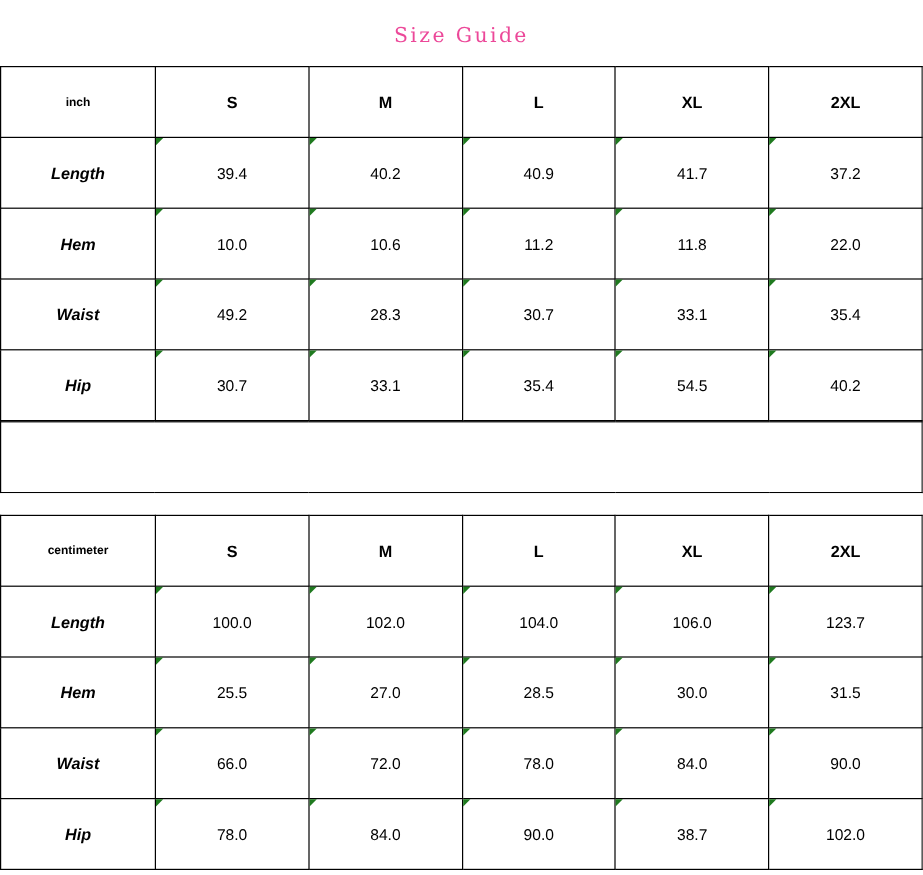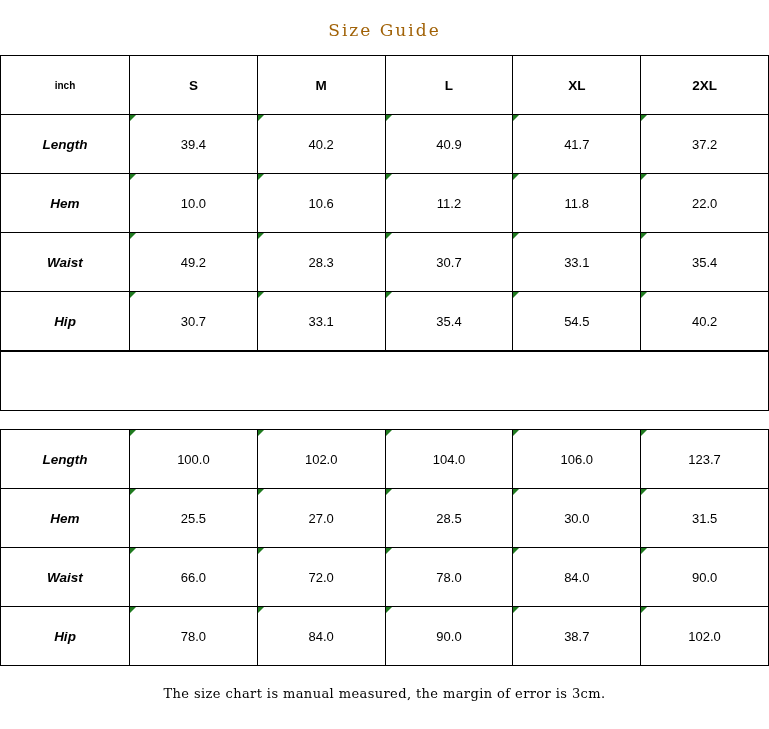--- a/index.html
+++ b/index.html
@@ -20,21 +20,21 @@
     height: 729px;
     box-sizing: border-box;
   }
   .title {
     font-family: "DejaVu Serif", serif;
     font-size: 17px;
     letter-spacing: 2px;
     text-align: center;
     padding-top: 20px;
     padding-bottom: 15px;
-    color: #a16207;
+    color: #ec4899;
   }
   table.size-table {
     width: 769px;
     border-collapse: collapse;
     table-layout: fixed;
   }
   table.size-table td {
     border: 1px solid #000000;
     height: 56px;
     text-align: center;
@@ -144,20 +144,28 @@
         <tbody>
           <tr class="spacer-row">
             <td colspan="6">&nbsp;</td>
           </tr>
         </tbody>
       </table>
       <div class="gap"></div>
       <table class="size-table">
         <tbody>
           <tr>
+            <td class="unit-head">centimeter</td>
+            <td class="col-head">S</td>
+            <td class="col-head">M</td>
+            <td class="col-head">L</td>
+            <td class="col-head">XL</td>
+            <td class="col-head">2XL</td>
+          </tr>
+          <tr>
             <td class="row-head">Length</td>
             <td class="marked">100.0</td>
             <td class="marked">102.0</td>
             <td class="marked">104.0</td>
             <td class="marked">106.0</td>
             <td class="marked">123.7</td>
           </tr>
           <tr>
             <td class="row-head">Hem</td>
             <td class="marked">25.5</td>

